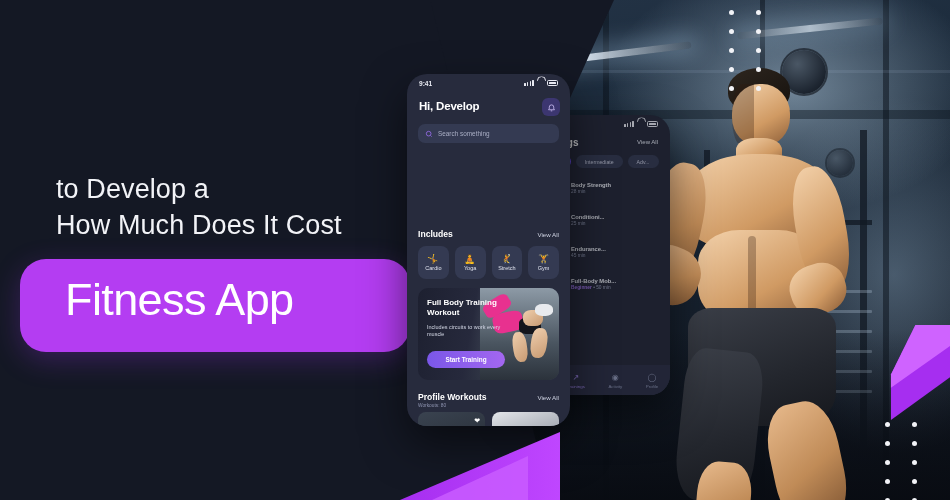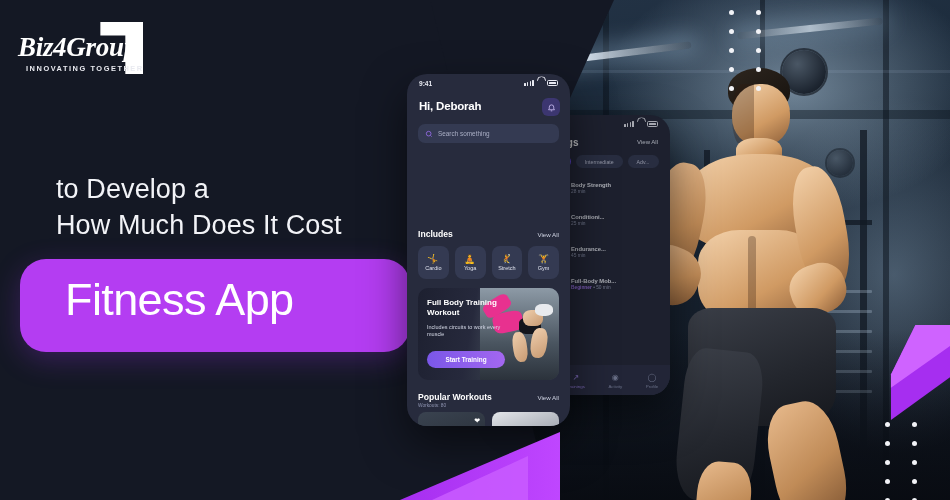--- a/index.html
+++ b/index.html
@@ -287,25 +287,20 @@
     <div class="skin lit" style="left:156px;top:116px;width:50px;height:126px;border-radius:44%;transform:rotate(-10deg)"></div>
     <div class="skin lit" style="left:150px;top:214px;width:56px;height:50px;border-radius:44%;transform:rotate(-18deg)"></div>
     <div class="shorts" style="left:48px;top:258px;width:148px;height:118px;border-radius:16% 16% 28% 28%"></div>
     <div class="shorts" style="left:40px;top:300px;width:78px;height:152px;border-radius:24% 24% 30% 30%;transform:rotate(6deg)"></div>
     <div class="skin" style="left:132px;top:352px;width:70px;height:124px;border-radius:38%;transform:rotate(-12deg)"></div>
     <div class="skin" style="left:56px;top:412px;width:54px;height:88px;border-radius:36%;transform:rotate(5deg)"></div>
   </div>
 
   <div class="leftpanel"></div>
 
-  <div class="logo">
-    <div class="mark"></div>
-    <div class="word">Biz4Group</div>
-    <div class="tag">INNOVATING TOGETHER</div>
-  </div>
 
   <div class="headline">
     <div>to Develop a</div>
     <div>How Much Does It Cost</div>
   </div>
 
   <div class="purple-band">
     <div class="txt">Fitness App</div>
   </div>
 
@@ -394,21 +389,21 @@
             <i></i>
             <i></i>
             <i></i>
             <i></i>
           </span>
         <span class="wifi"></span>
         <span class="batt"></span>
       </span>
     </div>
 
-    <div class="greet">Hi, Deborah</div>
+    <div class="greet">Hi, Develop</div>
     <div class="bell">
       <svg viewBox="0 0 24 24" fill="none" stroke="#d7c9ff" stroke-width="2">
         <path d="M18 16v-5a6 6 0 1 0-12 0v5l-2 2h16l-2-2z"></path>
           <path d="M10 21h4"></path>
       </svg>
     </div>
 
     <div class="search">
       <svg viewBox="0 0 24 24" width="8" height="8" fill="none" stroke="#9b6df0" stroke-width="2.4">
         <circle cx="11" cy="11" r="7"></circle>
@@ -451,21 +446,21 @@
         <div class="fskin" style="left:52px;top:32px;width:16px;height:30px;transform:rotate(8deg)"></div>
         <div class="fskin" style="left:34px;top:36px;width:14px;height:30px;transform:rotate(-8deg)"></div>
         <div style="position:absolute;left:56px;top:8px;width:18px;height:12px;background:#e8eaee;border-radius:40%"></div>
       </div>
       <h4>Full Body Training Workout</h4>
       <p>Includes circuits to work every muscle</p>
       <div class="btn">Start Training</div>
     </div>
 
     <div class="sechead" style="top:318px">
-      <span class="t">Popular Workouts</span>
+      <span class="t">Profile Workouts</span>
       <span class="a">View All</span>
     </div>
     <div style="position:absolute;left:11px;top:329px;font-size:4.8px;color:#8e94b0">Workouts: 80</div>
 
     <div class="wkcards">
       <div class="wk">
         <div class="img">
             <span class="heart">❤</span>
           </div>
 

